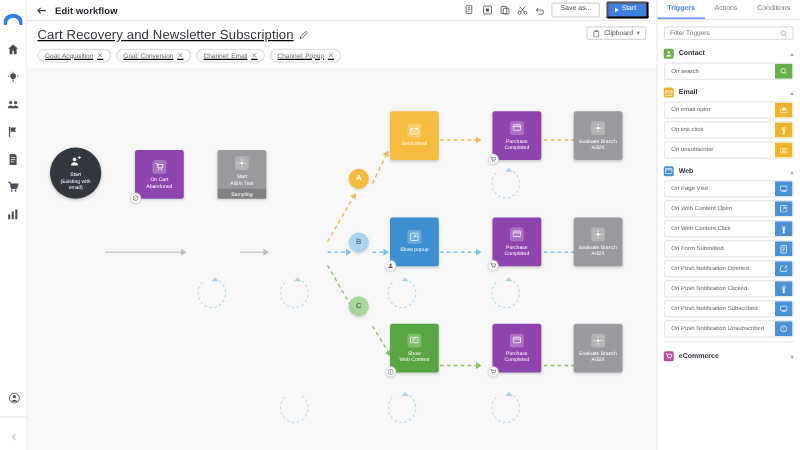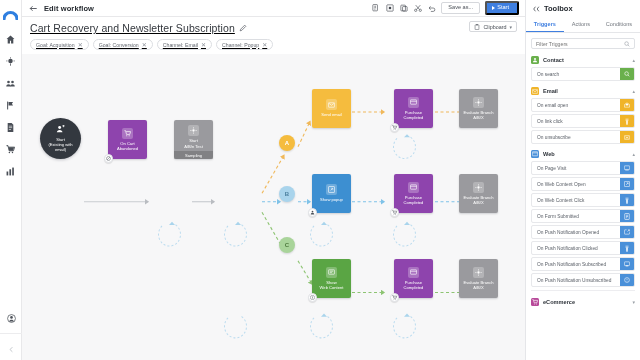--- a/index.html
+++ b/index.html
@@ -605,28 +605,20 @@
               <span>Evaluate Branch</span><br><span>A/B/X</span>
             </div>
           </div>
         </div>
 
       </div>
     </div>
   </div>
 
   <div class="toolbox">
-    <div class="tbx-head">
-      <span class="tbx-collapse">
-        <svg width="8" height="8" viewBox="0 0 14 14" fill="none" stroke="#3c4149" stroke-width="1.3">
-            <path d="M6 3 3 7l3 4M12 3 9 7l3 4"></path>
-          </svg>
-      </span>
-      <span class="tbx-title">Toolbox</span>
-    </div>
     <div class="tbx-tabs">
       <div class="tbx-tab active">Triggers</div>
       <div class="tbx-tab">Actions</div>
       <div class="tbx-tab">Conditions</div>
     </div>
     <div class="tbx-filter">
       <input placeholder="Filter Triggers" style="">
       <span class="si">
         <svg width="6" height="6" viewBox="0 0 14 14" fill="none" stroke="#9aa0a7" stroke-width="1.4">
             <circle cx="6" cy="6" r="4.2"></circle>

